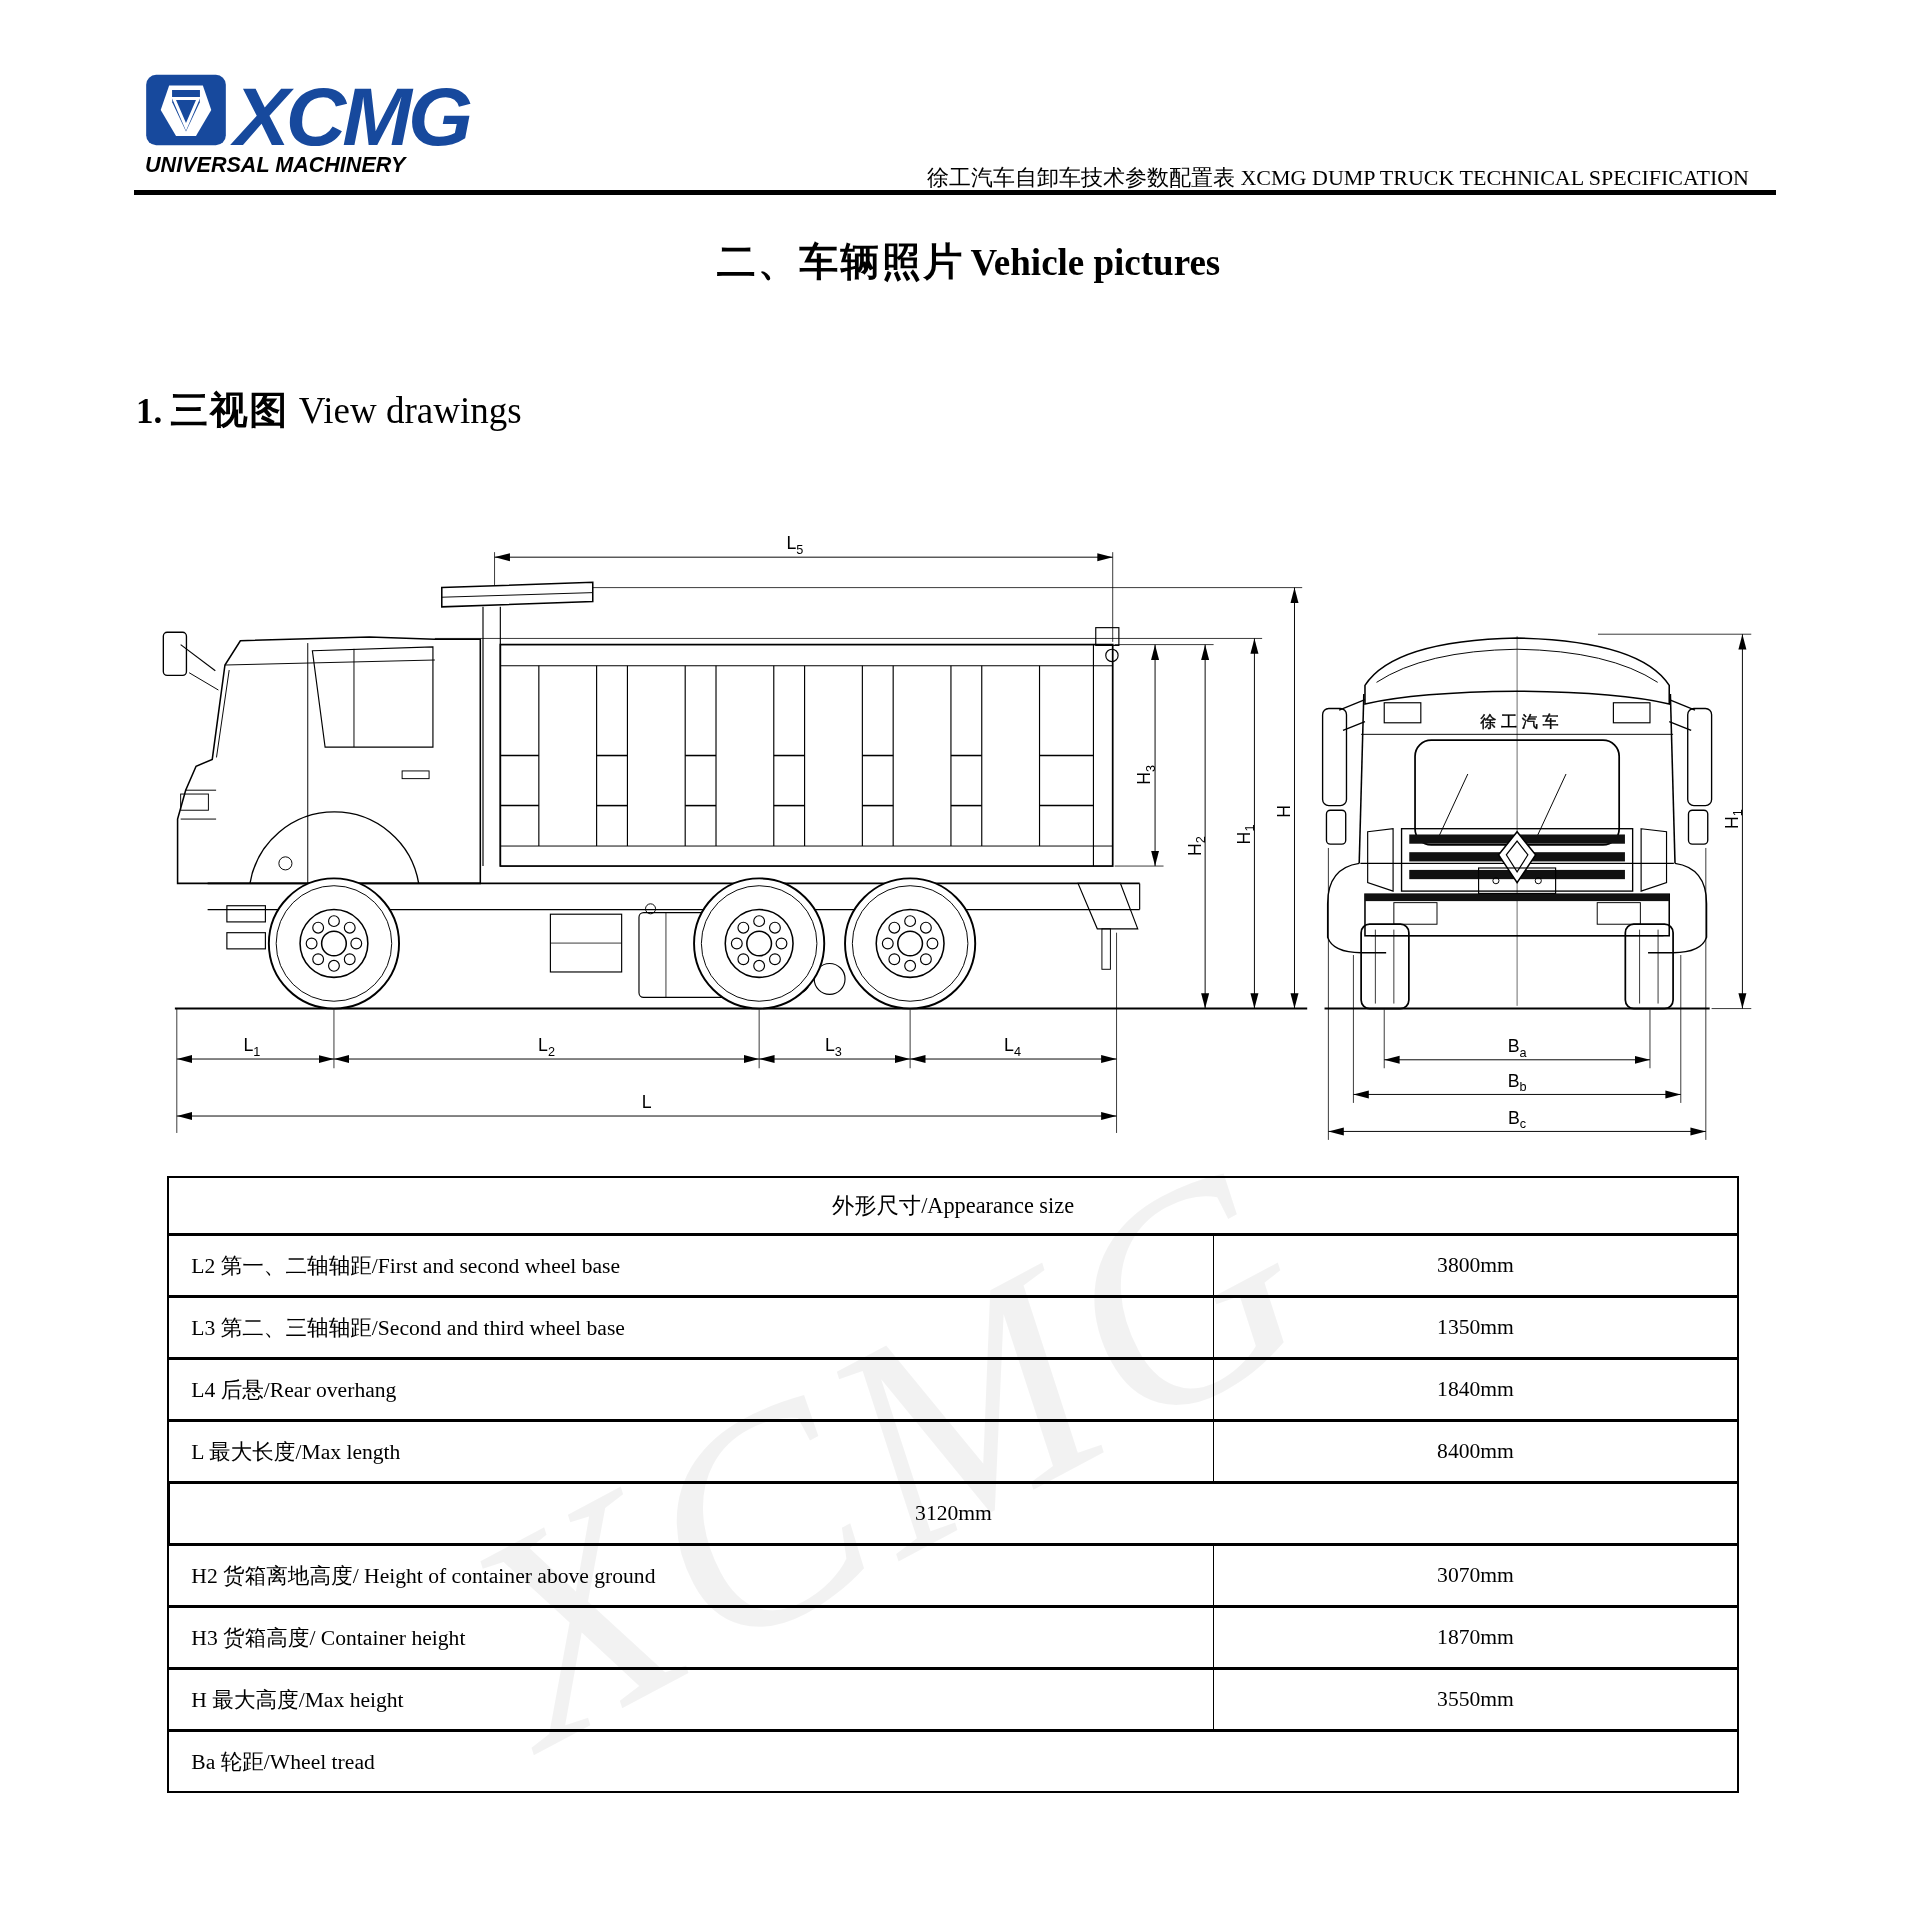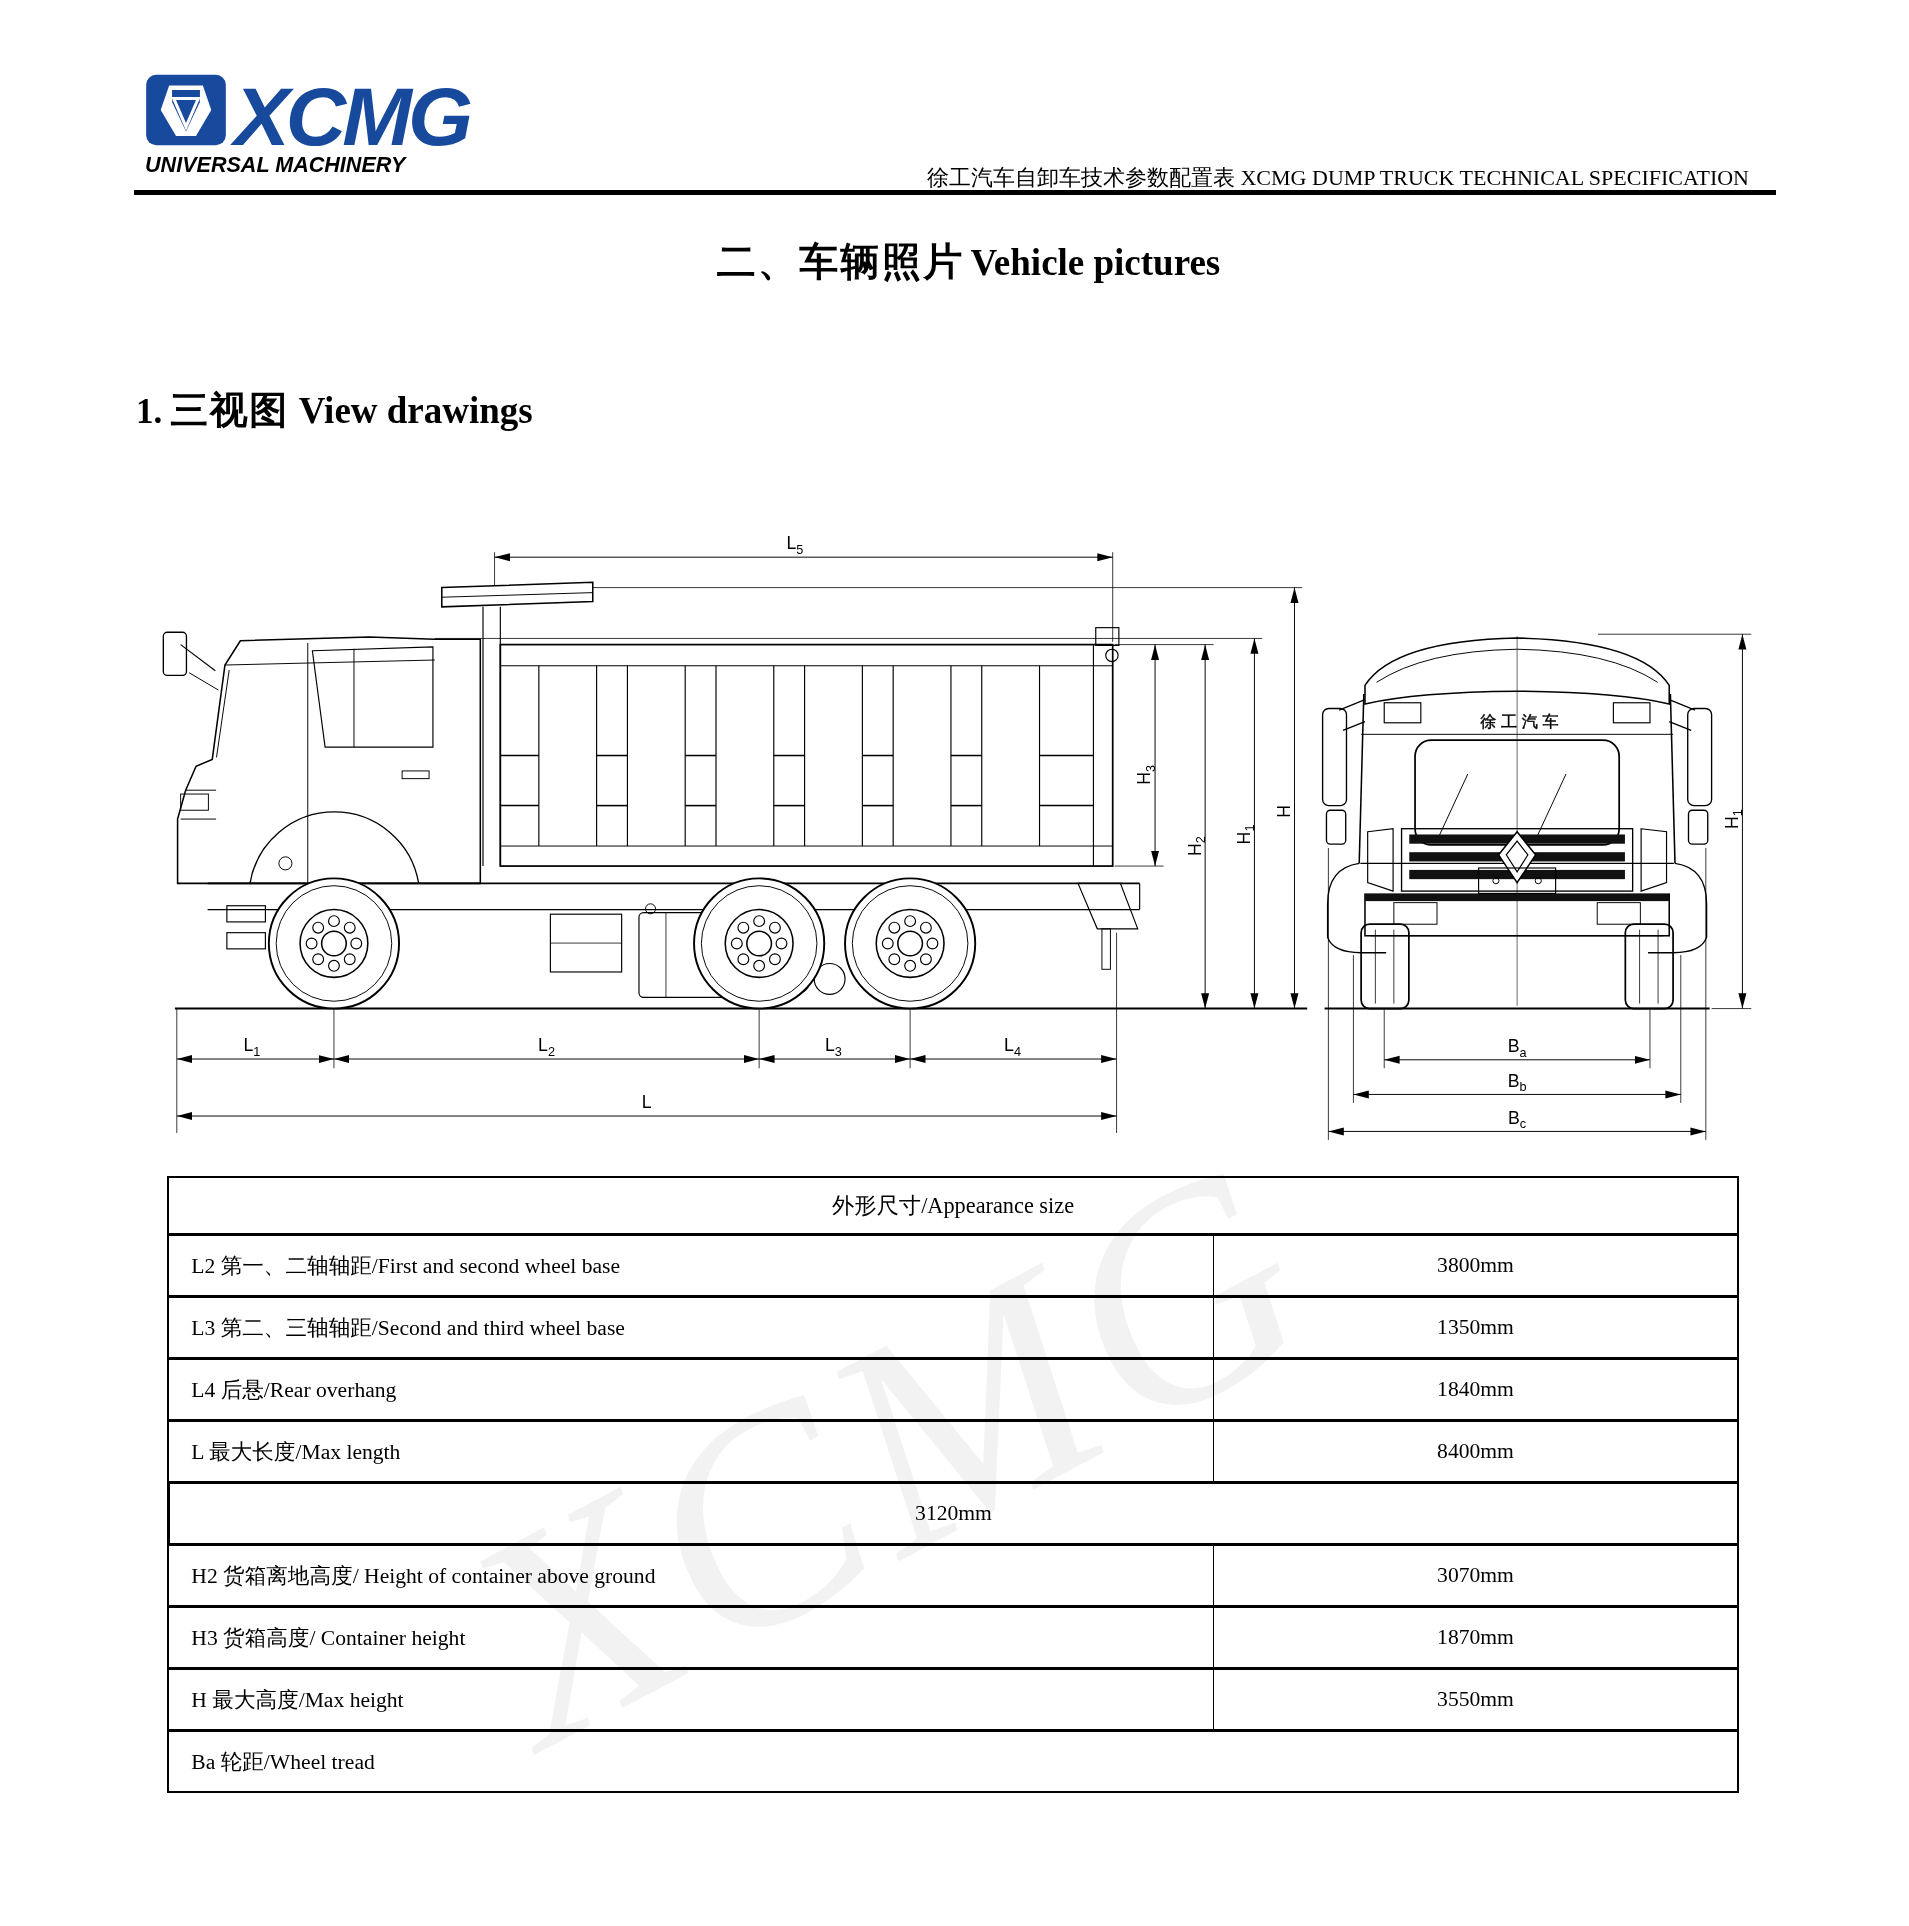--- a/index.html
+++ b/index.html
@@ -18,21 +18,21 @@
   .doc-title{position:absolute;top:163px;right:161px;font-size:22px;white-space:nowrap;}
   .head-rule{position:absolute;left:134px;top:190px;width:1642px;height:5px;background:#000;}
   
   .main-title{position:absolute;left:0;top:235px;width:100%;text-align:center;white-space:nowrap;
               transform:translateX(13.5px);}
   .main-title .zh{font-family:"Liberation Sans",sans-serif;font-weight:700;font-size:39px;letter-spacing:2.3px;}
   .main-title .en{font-family:"Liberation Serif",serif;font-weight:700;font-size:37px;margin-left:6px;}
   .section-title{position:absolute;left:136px;top:385px;white-space:nowrap;}
   .section-title .num{font-weight:700;font-size:35px;}
   .section-title .zh{font-family:"Liberation Sans",sans-serif;font-weight:700;font-size:38px;margin-left:8px;letter-spacing:1.5px;}
-  .section-title .en{font-weight:700;font-size:37px;margin-left:10px;}
+  .section-title .en{font-weight:400;font-size:37px;margin-left:10px;}
   
   .drawing{position:absolute;left:146px;top:478px;width:1633px;height:686px;}
   svg text{font-family:"Liberation Sans",sans-serif;}
   .dimlab{font-size:46px;fill:#000;}
   .dimsub{font-size:33px;}
   .badge{font-family:"Liberation Sans",sans-serif;font-size:42px;letter-spacing:12px;fill:#000;}
   
   .watermark{position:absolute;left:443px;top:1279px;font-size:300px;font-style:italic;
              color:rgba(0,0,0,0.05);transform:rotate(-28deg);letter-spacing:11.6px;z-index:0;
              font-family:"Liberation Serif",serif;}

